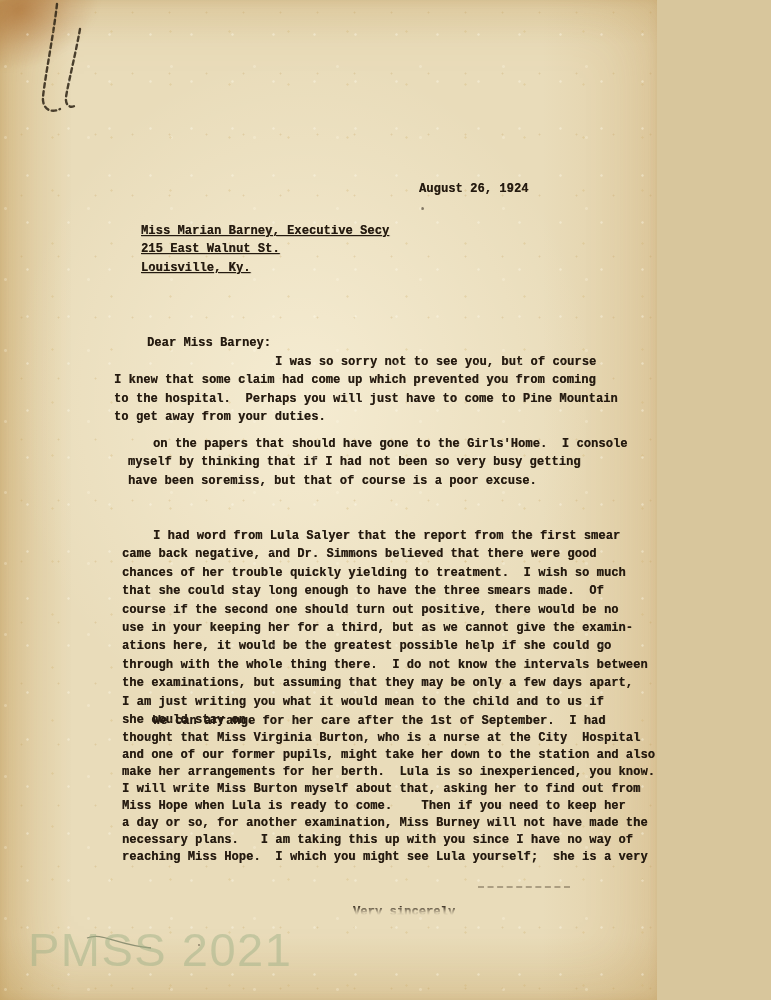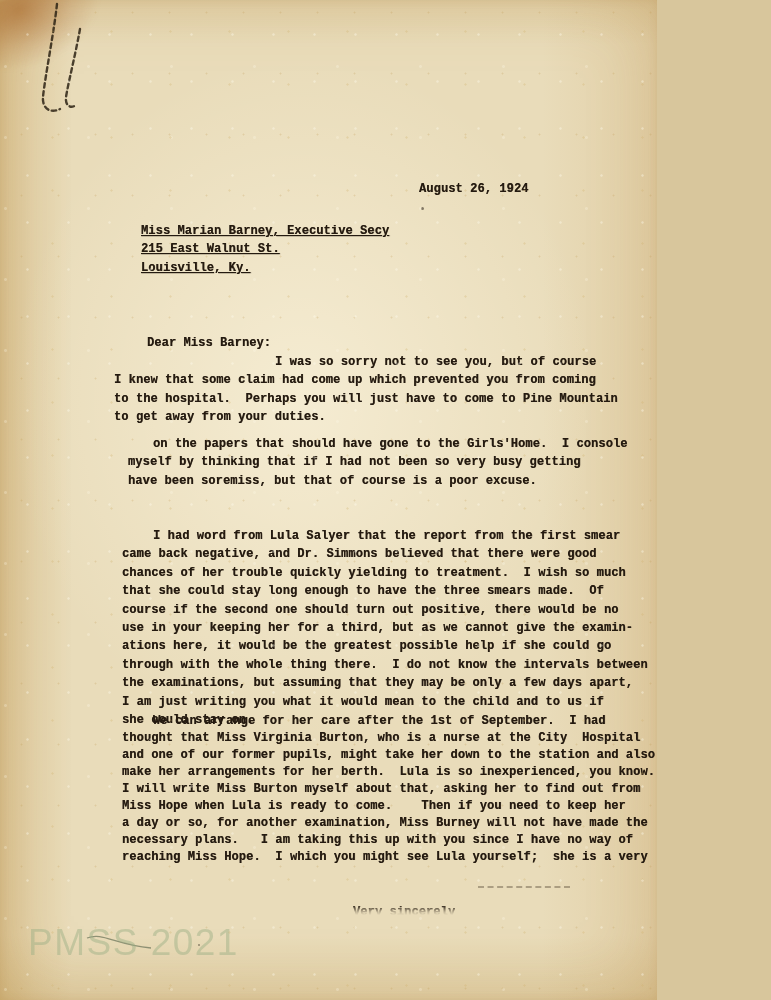--- a/index.html
+++ b/index.html
@@ -75,21 +75,21 @@
     position: absolute;
     left: 478px; top: 886px;
     width: 92px; height: 0;
     border-top: 2px dashed rgba(58,44,26,.35);
     filter: blur(.6px);
   }
   .watermark {
     position: absolute;
     left: 28px; top: 922px;
     font-family: "Liberation Sans", sans-serif;
-    font-size: 37px;
+    font-size: 47px;
     font-weight: 400;
     letter-spacing: 1.5px;
     color: rgba(156,176,134,.48);
   }
 </style>
 </head>
 <body>
 
 <div class="page">
 

